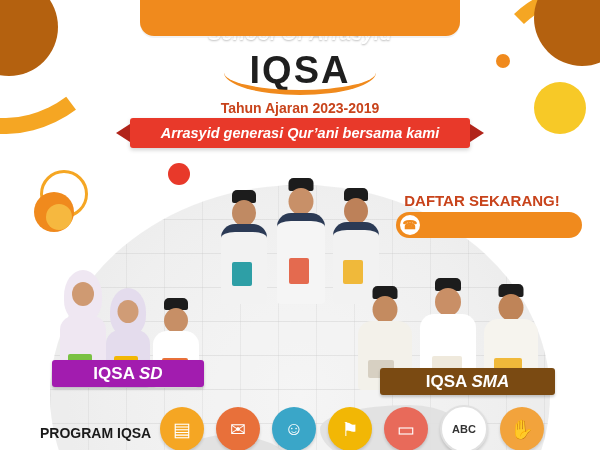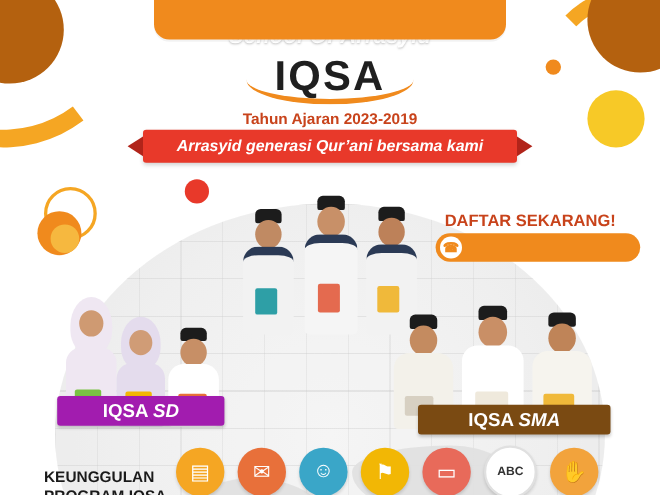--- a/index.html
+++ b/index.html
@@ -376,21 +376,20 @@
       <div class="head" style="top:10px; width:25px; height:27px; background:#bf8458;"></div>
       <div class="body" style="top:35px; width:54px; height:71px; background:#f6f4ee;"></div>
       <div class="book" style="left:12px; top:74px; width:28px; height:20px; background:#f0b93a;"></div>
     </div>
   </div>
   <div class="label-bar" id="label-sma">
     <span>IQSA </span><em>SMA</em>
   </div>
 
   <div class="keunggulan">
-    <div>KEUNGGULAN</div>
     <div>PROGRAM IQSA</div>
   </div>
 
   <div class="feature-row">
     <div class="feature" style="background:#f5a623;">
         <span>▤</span>
       </div>
     <div class="feature" style="background:#e8703a;">
         <span>✉</span>
       </div>

